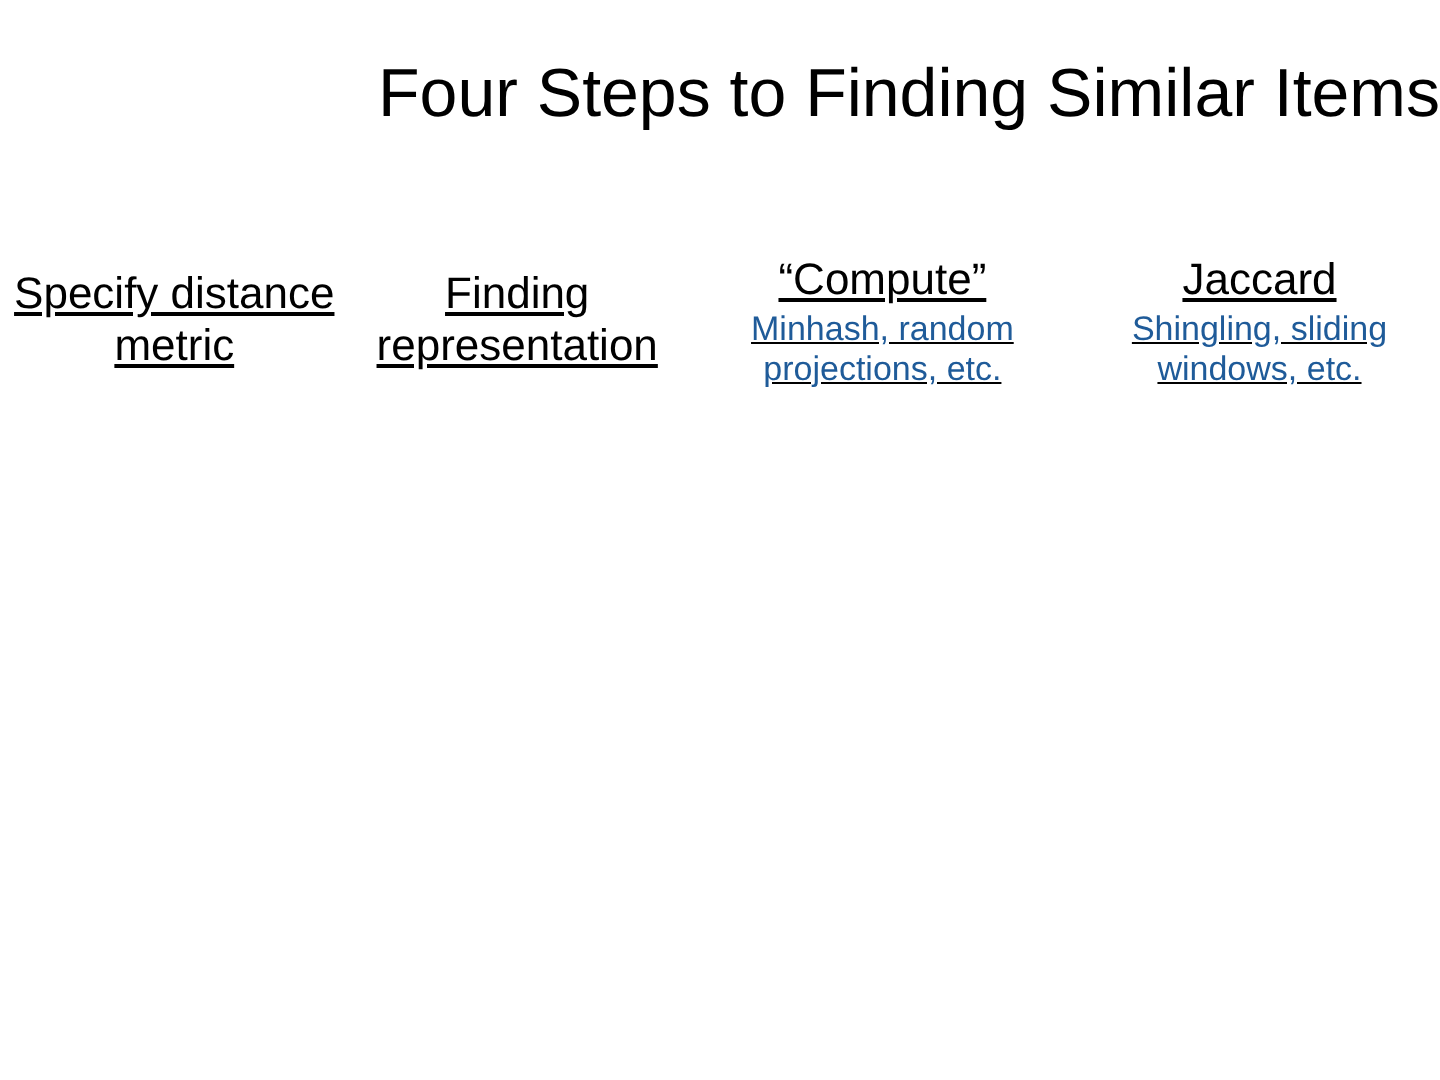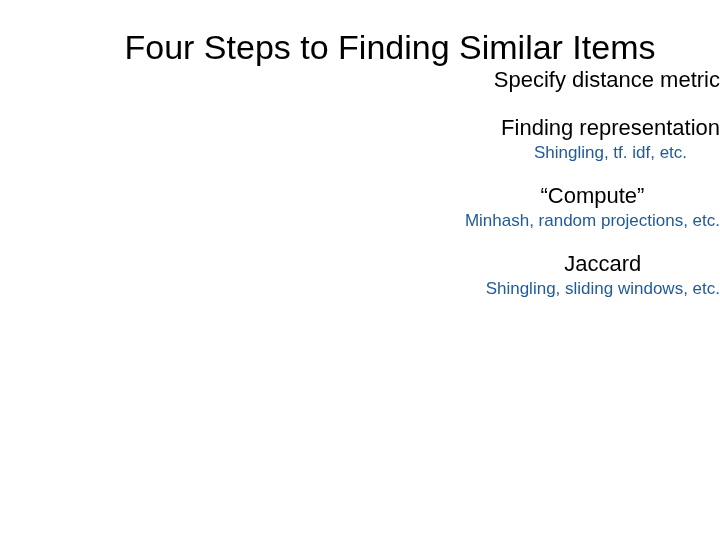--- a/index.html
+++ b/index.html
@@ -16,28 +16,29 @@
       overflow: hidden;
     }
     .slide {
       width: 100%;
       height: 100%;
       padding-top: 28px;
     }
     .title {
       font-size: 34px;
       font-weight: 400;
-      text-align: center;
+      text-align: right;
       padding-left: 60px;
+      margin-bottom: 60px;
       color: #000000;
     }
     .steps {
       display: flex;
-      flex-direction: column;
-      align-items: flex-end;
+      align-items: center;
+      text-decoration: underline;
     }
     .step {
       text-align: center;
       margin-bottom: 20px;
     }
     .step-title {
       font-size: 22px;
       font-weight: 400;
       color: #000000;
       margin-bottom: 2px;
@@ -52,21 +53,20 @@
 <body>
 
 <div class="slide">
   <h1 class="title">Four Steps to Finding Similar Items</h1>
   <div class="steps">
     <div class="step">
       <div class="step-title">Specify distance metric</div>
     </div>
     <div class="step">
       <div class="step-title">Finding representation</div>
-      <div class="step-detail">Shingling, tf. idf, etc.</div>
     </div>
     <div class="step">
       <div class="step-title">“Compute”</div>
       <div class="step-detail">Minhash, random projections, etc.</div>
     </div>
     <div class="step">
       <div class="step-title">Jaccard</div>
       <div class="step-detail">Shingling, sliding windows, etc.</div>
     </div>
   </div>

